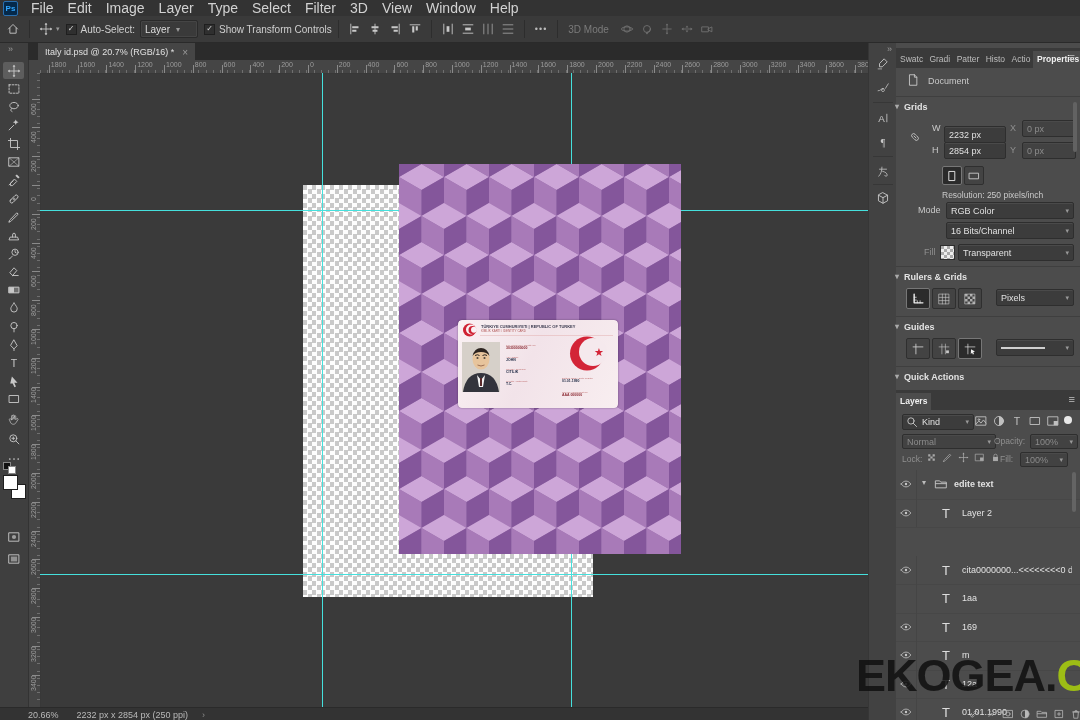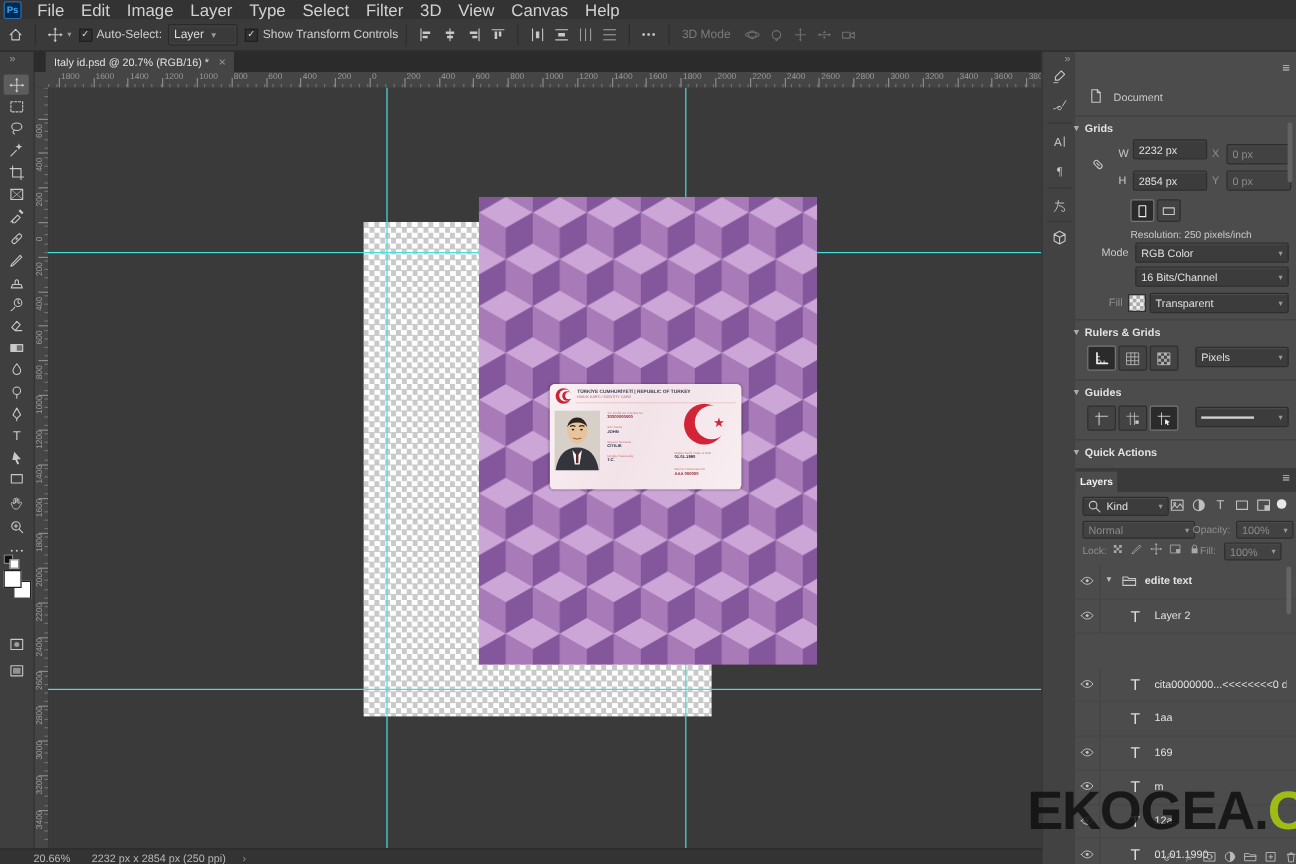--- a/index.html
+++ b/index.html
@@ -114,21 +114,21 @@
   <div id="menu-items" style="display:flex">
       <span class="menu-item">File</span>
       <span class="menu-item">Edit</span>
       <span class="menu-item">Image</span>
       <span class="menu-item">Layer</span>
       <span class="menu-item">Type</span>
       <span class="menu-item">Select</span>
       <span class="menu-item">Filter</span>
       <span class="menu-item">3D</span>
       <span class="menu-item">View</span>
-      <span class="menu-item">Canvas</span>
+      <span class="menu-item">Window</span>
       <span class="menu-item">Help</span>
     </div>
 </div>
 
 <div id="optionsbar" class="abs">
   <span class="ic opt-ic" style="margin-left:6px">
       <svg viewBox="0 0 20 20" width="14" height="14" fill="none" stroke="currentColor" stroke-width="1.3" stroke-linecap="round" stroke-linejoin="round">
         <path d="M3.5 10 10 3.5 16.5 10M5.5 8.5V16h9V8.5"></path>
       </svg>
     </span>
@@ -893,20 +893,30 @@
       </div>
       <div class="dock-sep" style="top: 60px;"></div>
       <div class="dock-sep" style="top: 114px;"></div>
       <div class="dock-sep" style="top: 142px;"></div>
     </div>
 </div>
 
 <div id="panels" class="abs">
 
   <div id="props-panel" class="abs" style="left:0;top:0;width:184px;height:348px">
+    <div class="ptabs" style="top:6px">
+      <span id="ptab-row" style="display:flex;width:100%">
+          <span class="ptab">Swatc</span>
+          <span class="ptab">Gradi</span>
+          <span class="ptab">Patter</span>
+          <span class="ptab">Histo</span>
+          <span class="ptab">Actio</span>
+          <span class="ptab active">Properties</span>
+        </span>
+    </div>
     <span class="hamb" style="top:9px">≡</span>
 
     <span class="ic abs" style="left:10px;top:31px">
         <svg viewBox="0 0 20 20" width="14" height="14" fill="none" stroke="currentColor" stroke-width="1.3" stroke-linecap="round" stroke-linejoin="round">
           <path d="M5.5 2.5h6.5l3.5 3.5v11.5H5.5z"></path>
           <path d="M12 2.5V6h3.5"></path>
         </svg>
       </span>
     <span class="plabel" style="left:32px;top:34px">Document</span>
     <div class="sec-div" style="top:54px"></div>
@@ -916,21 +926,21 @@
       <span>Grids</span>
     </div>
 
     <span class="ic abs" style="left:12px;top:88px;transform:rotate(90deg)">
         <svg viewBox="0 0 20 20" width="14" height="14" fill="none" stroke="currentColor" stroke-width="1.3" stroke-linecap="round" stroke-linejoin="round">
           <path d="M8.5 11.5l3-3"></path>
           <path d="M7.5 8.5 6 10a2.8 2.8 0 0 0 4 4l1.5-1.5M12.5 11.5 14 10a2.8 2.8 0 0 0-4-4L8.5 7.5"></path>
         </svg>
       </span>
     <span class="plabel" style="left:36px;top:81px">W</span>
-    <div class="field" style="left:48px;top:74px;width:52px">2232 px</div>
+    <div class="field" style="left:48px;top:84px;width:52px">2232 px</div>
     <span class="plabel dim" style="left:114px;top:81px">X</span>
     <div class="field disabled" style="left:126px;top:78px;width:44px">0 px</div>
     <span class="plabel" style="left:36px;top:103px">H</span>
     <div class="field" style="left:48px;top:100px;width:52px">2854 px</div>
     <span class="plabel dim" style="left:114px;top:103px">Y</span>
     <div class="field disabled" style="left:126px;top:100px;width:44px">0 px</div>
 
     <div class="ibtn active" style="left:46px;top:124px;width:18px;height:17px">
       <span class="ic" style="color:#eee">
           <svg viewBox="0 0 20 20" width="14" height="14" fill="none" stroke="currentColor" stroke-width="1.3" stroke-linecap="round" stroke-linejoin="round">

